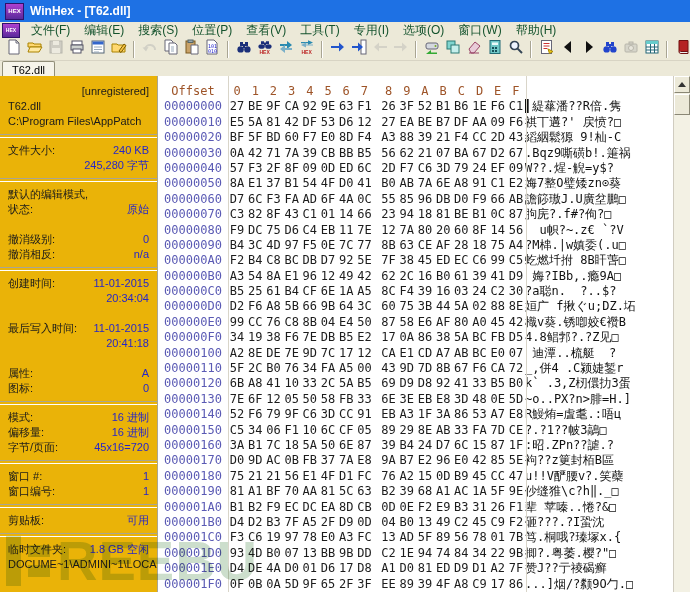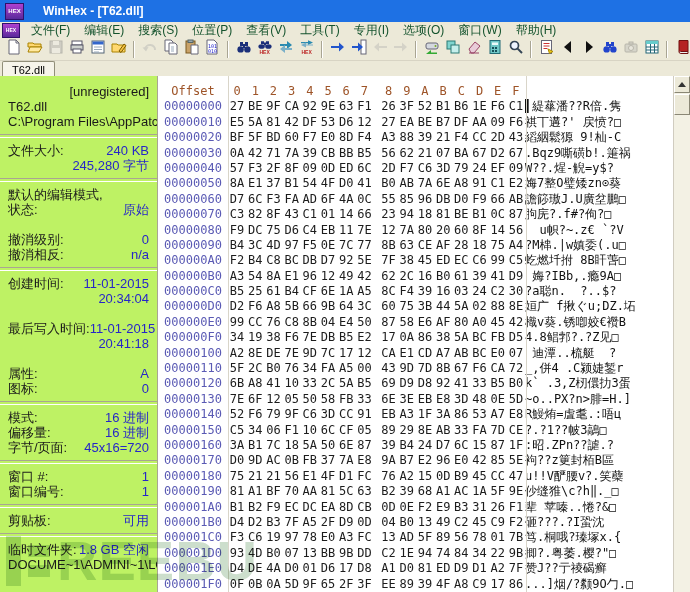--- a/index.html
+++ b/index.html
@@ -1,21 +1,21 @@
 <!DOCTYPE html>
 <html><head>
 <meta charset="utf-8">
 <style>
   html,body{margin:0;padding:0}
   body{width:690px;height:592px;overflow:hidden;position:relative;
        background:#ece9d8;font-family:"Liberation Sans",sans-serif;
        -webkit-font-smoothing:none}
   
   .titlebar{height:22px;background:#1e71e4;display:flex;align-items:center;
-            padding:0 5px;gap:19px}
+            padding:0 5px;gap:6px}
   .app-icon{width:17px;height:15px;background:linear-gradient(#b040d0,#5a2a9a);
             border:1px solid #30106a;color:#fff;font-size:6px;font-weight:bold;
             display:flex;align-items:center;justify-content:center;flex:none}
   .title-text{color:#fff;font-weight:bold;font-size:12px;white-space:nowrap}
   
   .menubar{height:16px;display:flex;align-items:center;padding:0 2px;font-size:12px}
   .mdi-icon{width:16px;height:13px;background:linear-gradient(#b040d0,#5a2a9a);
             border:1px solid #30106a;color:#fff;font-size:5px;font-weight:bold;
             display:flex;align-items:center;justify-content:center;margin-right:4px;flex:none}
   .menu-item{padding:1px 7px 2px 7px;color:#14532d;white-space:nowrap}
@@ -29,21 +29,21 @@
         margin:0 4px;flex:none}
   
   .tabbar{height:16px;display:flex;align-items:flex-end;background:#ece9d8;
           border-bottom:1px solid #b8b49f}
   .tab{height:15px;margin-left:2px;padding:0 9px;font-size:11px;background:#f6f4ea;
        border:1px solid #918e79;border-bottom:none;display:flex;align-items:center;
        border-top-left-radius:2px;border-top-right-radius:2px}
   
   .main{position:absolute;top:76px;left:0;right:0;bottom:0;display:flex}
   
-  .sidebar{width:157px;flex:none;background:#bef264;font-size:13px;
+  .sidebar{width:157px;flex:none;background:#eab308;font-size:11px;
            padding-top:7px;border-right:1px solid #a9a593;overflow:hidden}
   .sec{padding:1px 8px}
   .kv{display:flex;height:15px;line-height:15px}
   .kv .l{white-space:nowrap;color:#1a1a1a}
   .kv .v{margin-left:auto;color:#2626c8;white-space:nowrap}
   .line{height:15px;line-height:15px;white-space:nowrap;color:#1a1a1a}
   .line.right{text-align:right}
   .ssep{height:2px;border-top:1px solid #a9a593;border-bottom:1px solid #fff;margin:4px 0}
   
   .hexview{flex:1;background:#fff;position:relative;overflow:hidden;

